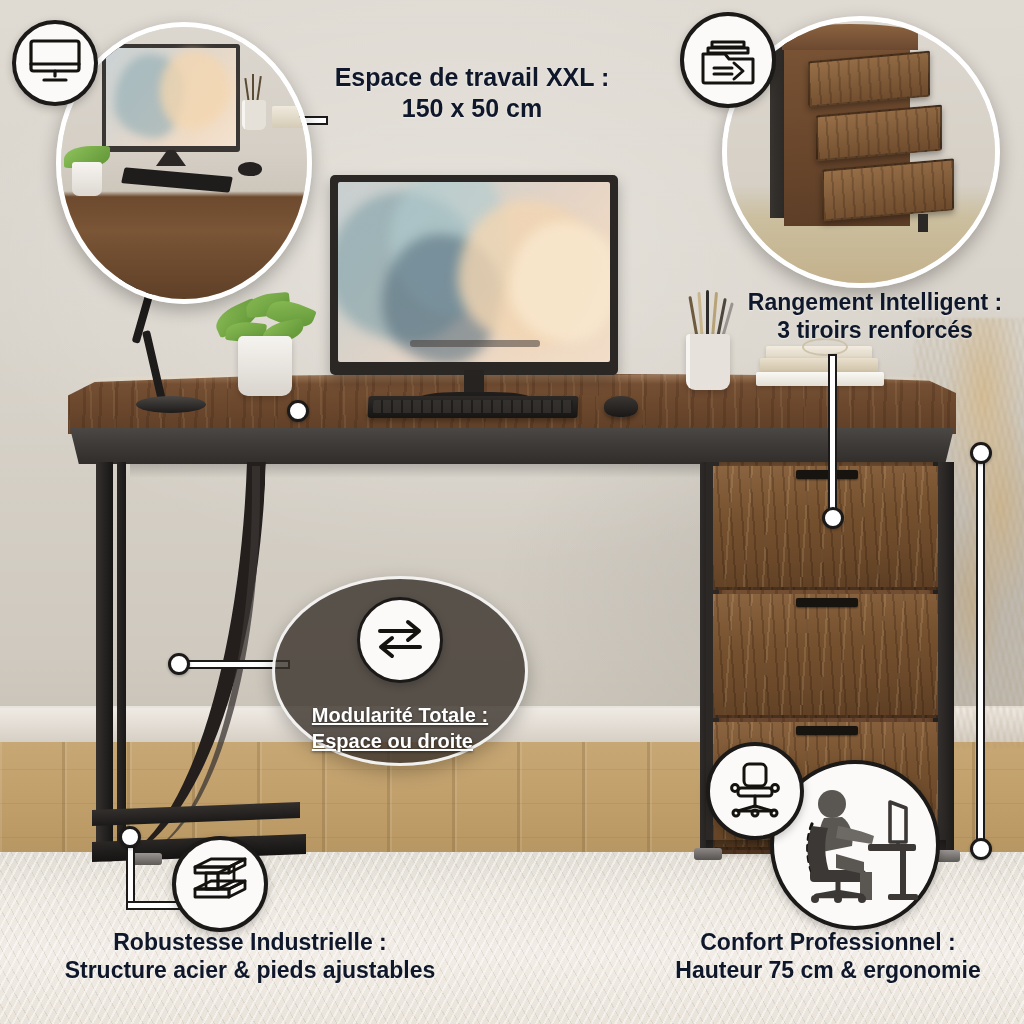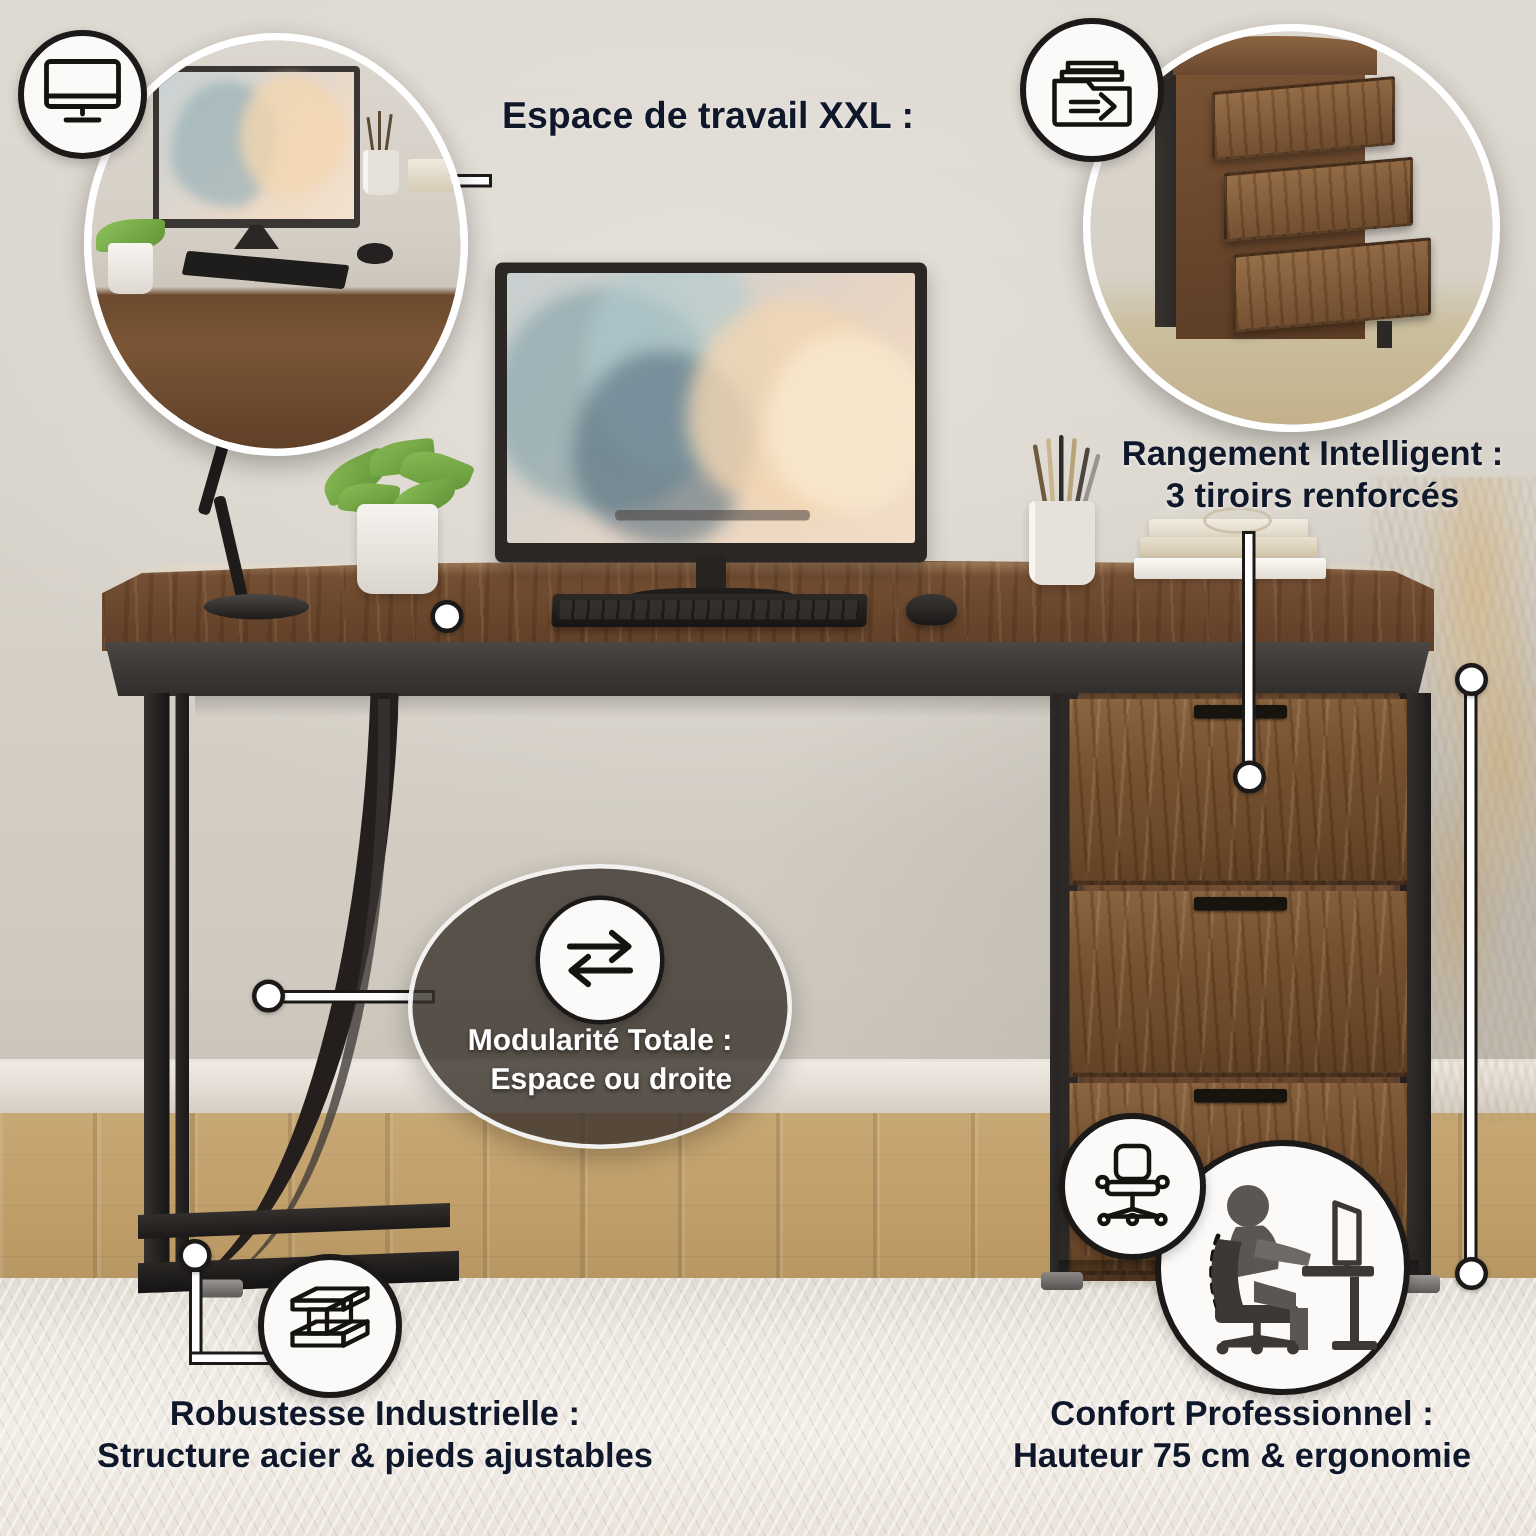--- a/index.html
+++ b/index.html
@@ -417,21 +417,21 @@
     <div class="badge" style="position:relative;left:0;top:18px;width:86px;height:86px;border-width:3px;">
       <span>
         <svg width="54" height="44" viewBox="0 0 54 44" fill="none" stroke="#15130f" stroke-width="4" stroke-linejoin="round" stroke-linecap="round">
           <line x1="7" y1="15" x2="44" y2="15"></line>
           <polyline points="35,6 46,15 35,24"></polyline>
           <line x1="47" y1="31" x2="10" y2="31"></line>
           <polyline points="19,22 8,31 19,40"></polyline>
         </svg>
       </span>
     </div>
-    <div style="margin-top:17px;text-align:right;color:#ffffff;font-weight:bold;font-size:20px;line-height:1.28;text-shadow:0 1px 3px rgba(0,0,0,.55);">
+    <div style="margin-top:38px;text-align:left;color:#ffffff;font-weight:bold;font-size:20px;line-height:1.28;text-shadow:0 1px 3px rgba(0,0,0,.55);text-decoration:underline;">
       <span>Modularité Totale :</span><br>
       <span>Espace ou droite</span>
     </div>
   </div>
 
   <div class="badge" style="left:172px;top:836px;width:96px;height:96px;">
     <span>
       <svg width="62" height="58" viewBox="0 0 62 58" fill="none" stroke="#15130f" stroke-width="2.8" stroke-linejoin="round" stroke-linecap="round">
         <path d="M6 14 L22 6 L56 6 L40 14 Z"></path>
         <path d="M6 14 L40 14 L40 20 L6 20 Z"></path>
@@ -495,20 +495,21 @@
         <rect x="98" y="112" width="30" height="6" rx="2" fill="#3b3836"></rect>
 
         <path d="M100 20 L116 26 L116 60 L100 60 Z" fill="none" stroke="#3b3836" stroke-width="3.6" stroke-linejoin="round"></path>
         <line x1="108" y1="60" x2="108" y2="62" stroke="#3b3836" stroke-width="3.6"></line>
       </svg>
     </span>
   </div>
 
   <div class="cap" style="left:312px;top:62px;width:320px;font-size:25px;">
     <span class="l1">Espace de travail XXL :</span>
+    <span class="l2">150 x 50 cm</span>
   </div>
 
   <div class="cap" style="left:718px;top:288px;width:314px;font-size:23px;">
     <span class="l1">Rangement Intelligent :</span>
     <span class="l2">3 tiroirs renforcés</span>
   </div>
 
   <div class="cap" style="left:10px;top:928px;width:480px;font-size:23px;">
     <span class="l1">Robustesse Industrielle :</span>
     <span class="l2">Structure acier &amp; pieds ajustables</span>

